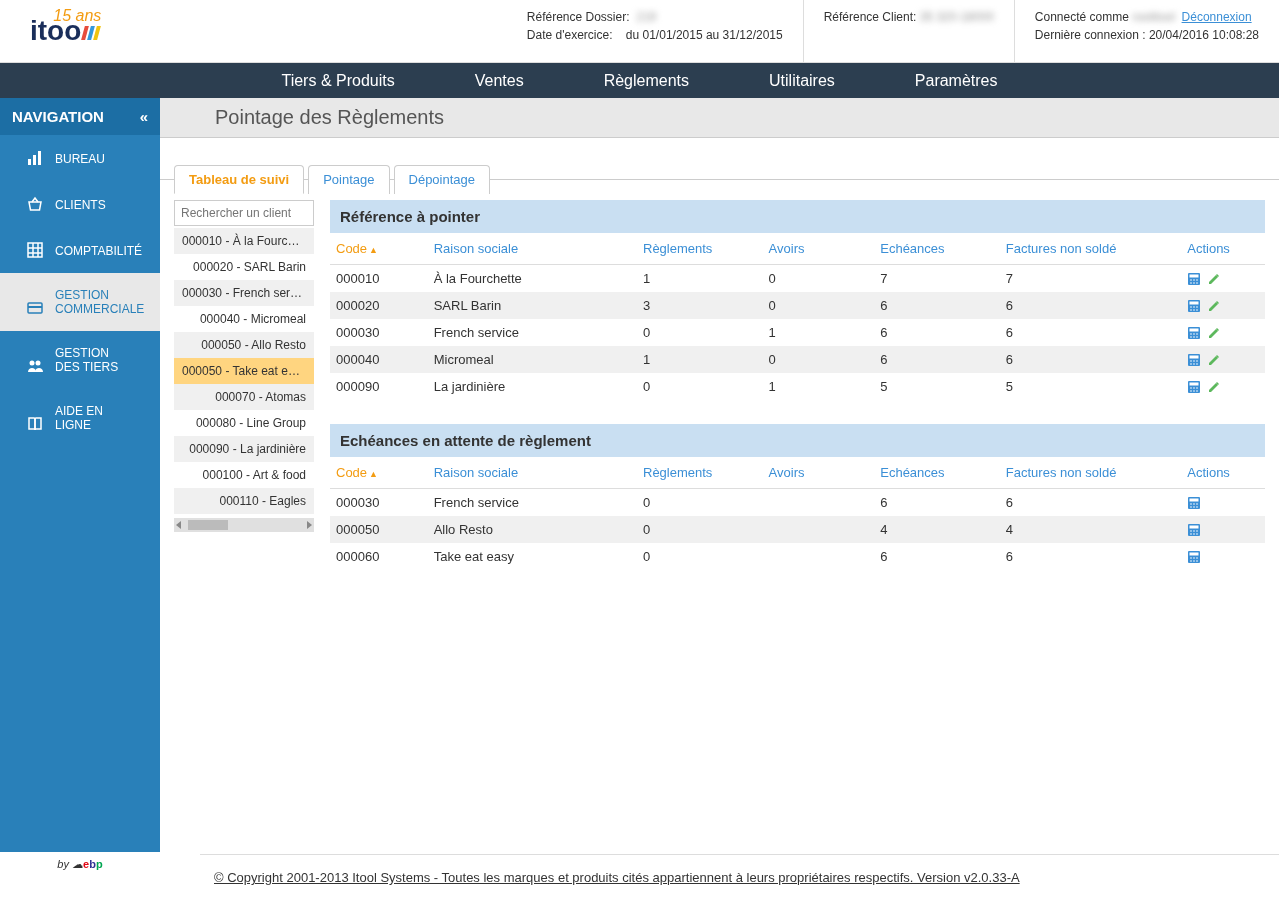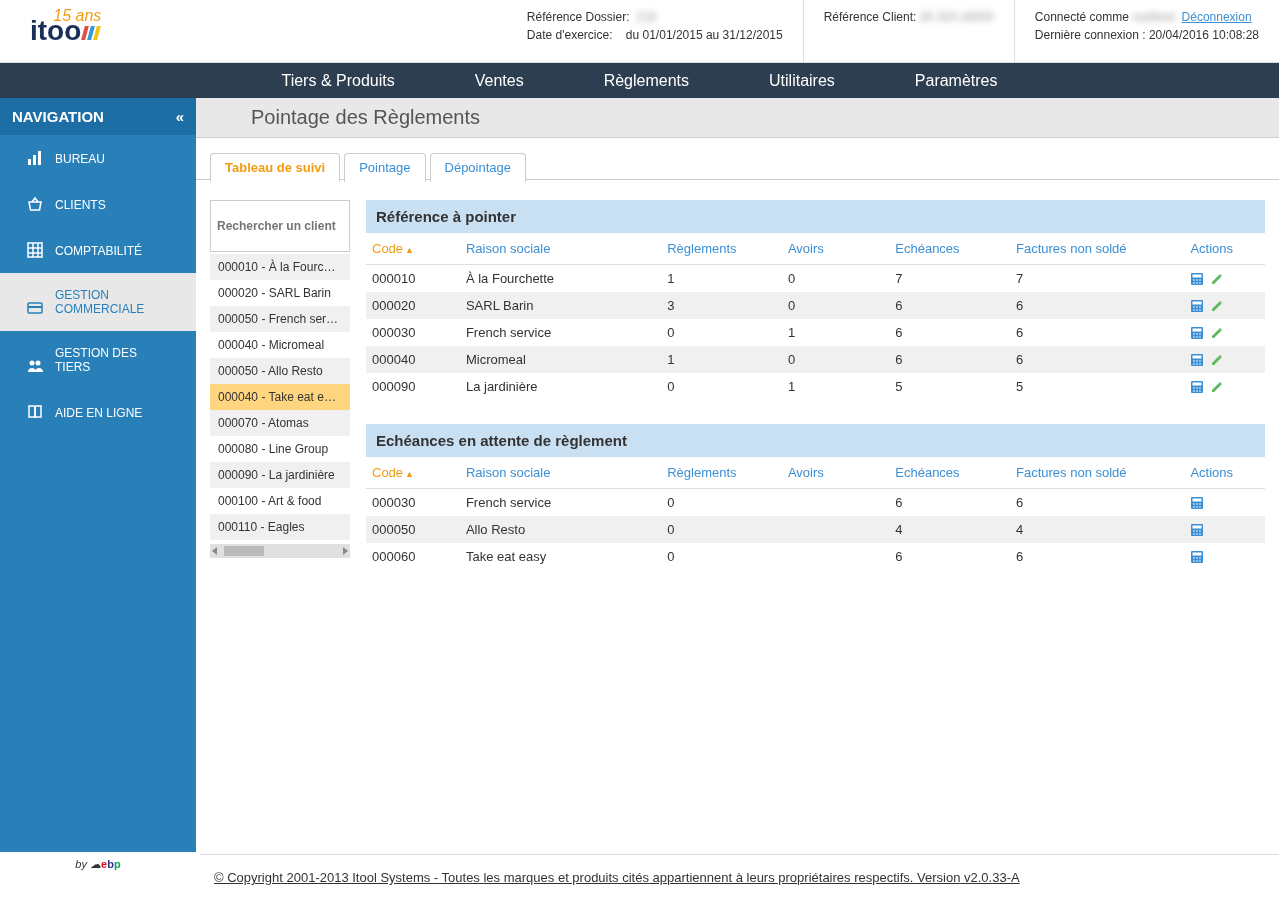--- a/index.html
+++ b/index.html
@@ -14,40 +14,40 @@
 .logo-text .b3 { display:inline-block;width:4px;height:14px;background:#f1c40f;transform:skewX(-15deg);margin-left:2px;}
 .header-info { flex: 1; display: flex; }
 .info-block { padding: 8px 20px; border-left: 1px solid #ddd; font-size: 12px; line-height: 1.5; }
 .info-block:first-child { border-left: none; margin-left: auto; }
 .info-block b { font-weight: normal; }
 .info-block a { color: #3b8fd6; text-decoration: underline; cursor: pointer; }
 .blur { filter: blur(3px); color: #999; }
 .main-menu { background: #2c3e50; height: 35px; display: flex; justify-content: center; align-items: center; gap: 80px; }
 .main-menu a { color: #fff; font-size: 16px; cursor: pointer; }
 .content-area { display: flex; height: calc(900px - 50px - 35px - 36px); }
-.sidebar { width: 196px; background: #2980b9; color: #fff; display: flex; flex-direction: column; position: relative; }
+.sidebar { width: 160px; background: #2980b9; color: #fff; display: flex; flex-direction: column; position: relative; }
 .nav-header { background: #1c6ea4; padding: 10px 12px; font-size: 15px; font-weight: bold; display: flex; justify-content: space-between; align-items: center; }
 .nav-list { list-style: none; }
 .nav-list li { padding: 15px 27px; font-size: 12px; cursor: pointer; display: flex; align-items: flex-end; gap: 12px; }
 .nav-list li.active { background: #e8e8e8; color: #2980b9; }
 .nav-list li .icon { width: 16px; display: inline-block; text-align: center; }
 .sidebar-footer { margin-top: auto; background: #fff; color: #333; padding: 6px; text-align: center; font-size: 11px; font-style: italic; }
 .sidebar-footer .ebp { font-weight: bold; font-style: normal; }
 .eb-e{color:#e30613;} .eb-b{color:#2e3192;} .eb-p{color:#00a651;}
 .main { flex: 1; background: #fff; overflow: auto; }
 .page-header { background: #e8e8e8; padding: 8px 14px; border-bottom: 1px solid #ccc; }
 .page-title { font-size: 20px; color: #555; font-weight: normal; margin-left: 41px; }
 .tabs { display: flex; gap: 4px; padding: 12px 14px 0 14px; border-bottom: 1px solid #ccc; }
-.tab { padding: 6px 14px; border: 1px solid #ccc; border-bottom: none; border-radius: 4px 4px 0 0; background: #fff; font-size: 13px; cursor: pointer; color: #3b8fd6; position: relative; top: 3px; }
+.tab { padding: 6px 14px; border: 1px solid #ccc; border-bottom: none; border-radius: 4px 4px 0 0; background: #fff; font-size: 13px; cursor: pointer; color: #3b8fd6; position: relative; top: 15px; }
 .tab.active { color: #f39c12; font-weight: bold; border-bottom: 1px solid #fff; }
 .workspace { padding: 20px 14px; display: flex; gap: 16px; }
 .client-panel { width: 140px; }
-.search-box { width: 100%; padding: 18px 6px; border: 1px solid #ccc; font-size: 12px; color: #6d28d9; font-weight: bold; }
+.search-box { width: 100%; padding: 5px 6px; border: 1px solid #ccc; font-size: 12px; color: #6d28d9; }
 .client-list { border: none; margin-top: 2px; }
-.client-item { padding: 6px 8px; font-size: 12px; white-space: nowrap; overflow: hidden; text-overflow: ellipsis; cursor: pointer; }
+.client-item { padding: 6px 8px; font-size: 12px; white-space: nowrap; overflow: hidden; text-overflow: ellipsis; cursor: pointer; text-align: right; }
 .client-item:nth-child(odd) { background: #f0f0f0; }
 .client-item:nth-child(even) { background: #fff; }
 .client-item.selected { background: #ffd580 !important; }
 .scroll-hint { margin-top: 4px; height: 14px; background: #e0e0e0; position: relative; display:flex; align-items:center;}
 .scroll-hint::before, .scroll-hint::after { content: ''; width:0;height:0;border-top:4px solid transparent;border-bottom:4px solid transparent;}
 .scroll-hint::before { border-right:5px solid #888; margin-left:2px;}
 .scroll-hint::after { border-left:5px solid #888; margin-left:auto; margin-right:2px;}
 .scroll-thumb { position:absolute; left:14px; top:2px; height:10px; width:40px; background:#bbb;}
 .tables { flex: 1; }
 .table-block { margin-bottom: 24px; }
@@ -180,24 +180,24 @@
         <div class="tab active">Tableau de suivi</div>
         <div class="tab">Pointage</div>
         <div class="tab">Dépointage</div>
       </div>
     <div class="workspace">
       <div class="client-panel">
         <input class="search-box" placeholder="Rechercher un client" style="">
         <div class="client-list" id="client-list">
             <div class="client-item">000010 - À la Fourchette</div>
             <div class="client-item">000020 - SARL Barin</div>
-            <div class="client-item">000050 - French service</div>
+            <div class="client-item">000030 - French service</div>
             <div class="client-item">000040 - Micromeal</div>
             <div class="client-item">000050 - Allo Resto</div>
-            <div class="client-item selected">000040 - Take eat easy</div>
+            <div class="client-item selected">000050 - Take eat easy</div>
             <div class="client-item">000070 - Atomas</div>
             <div class="client-item">000080 - Line Group</div>
             <div class="client-item">000090 - La jardinière</div>
             <div class="client-item">000100 - Art &amp; food</div>
             <div class="client-item">000110 - Eagles</div>
           </div>
         <div class="scroll-hint">
             <div class="scroll-thumb"></div>
           </div>
       </div>

